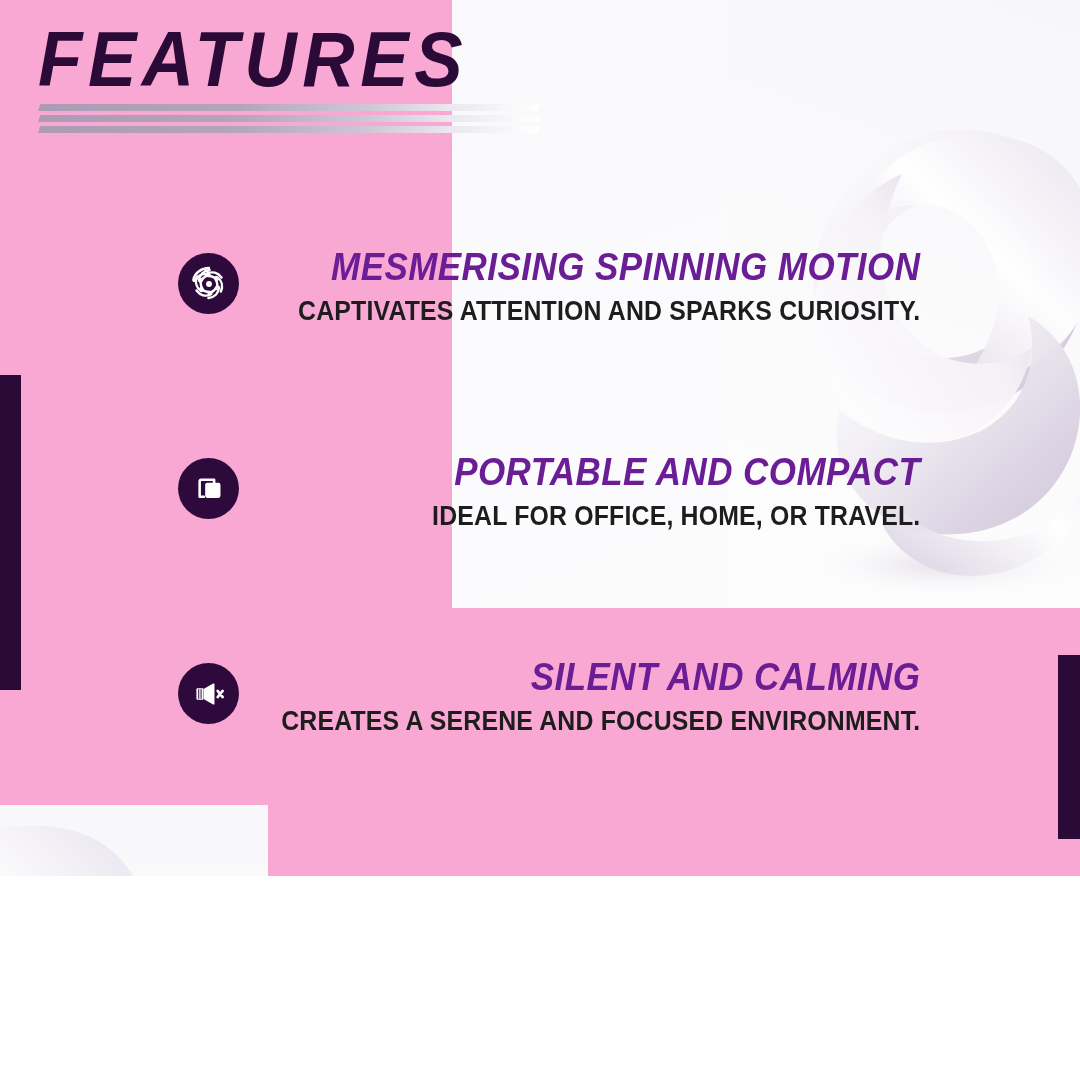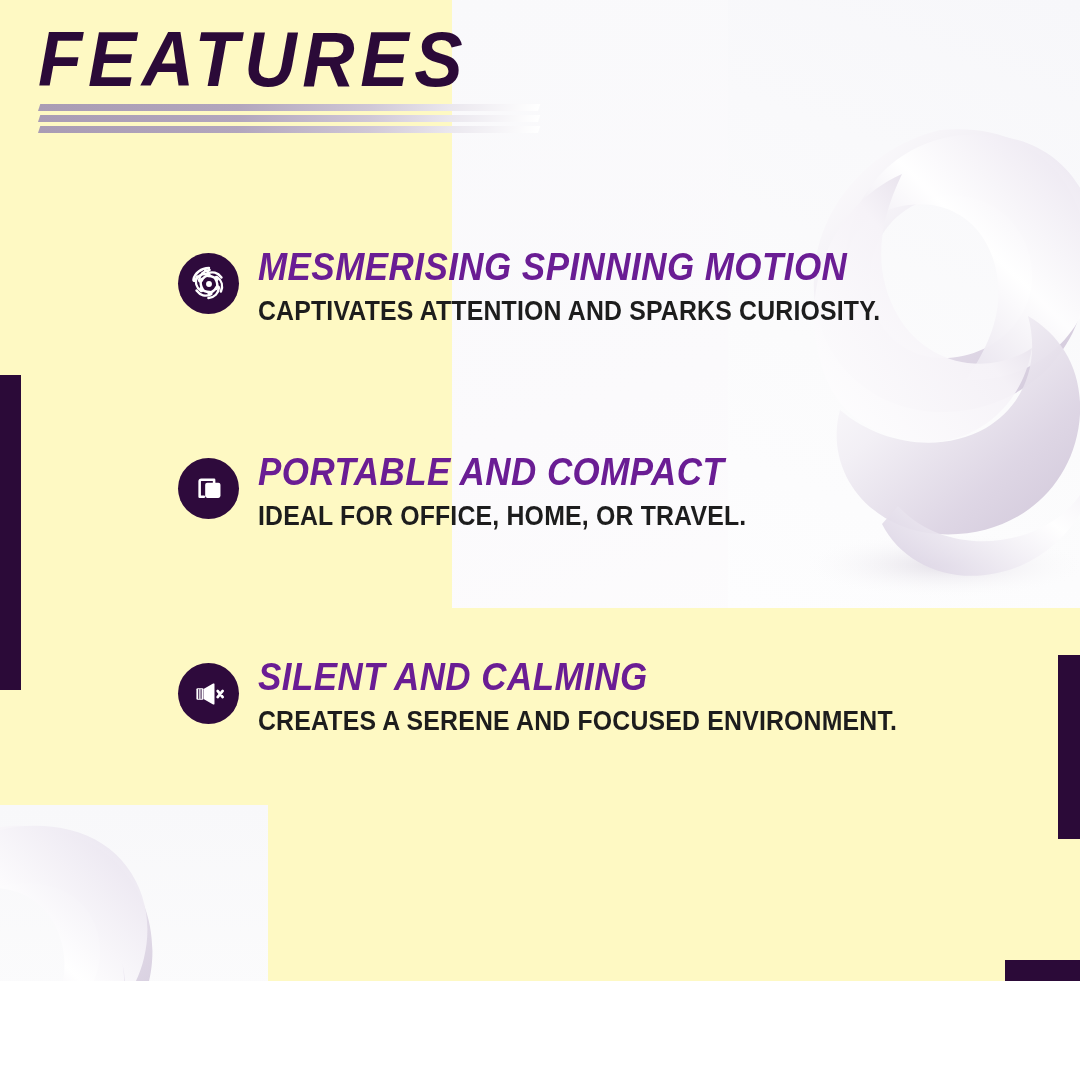--- a/index.html
+++ b/index.html
@@ -3,23 +3,23 @@
 <meta charset="utf-8">
 <style>
   html, body {
     margin: 0;
     padding: 0;
     background: #ffffff;
   }
   #canvas {
     position: relative;
     width: 1080px;
-    height: 981px;
+    height: 876px;
     overflow: hidden;
-    background: #fef9c3;
+    background: #f9a8d4;
     font-family: "Liberation Sans", sans-serif;
     -webkit-font-smoothing: antialiased;
   }
 
   
   .panel {
     position: absolute;
     background: #fafafb;
   }
   #panel-top-right {
@@ -87,20 +87,21 @@
   #feature-list {
     position: absolute;
     left: 178px;
     top: 243px;
     width: 800px;
   }
   .feature-row {
     position: relative;
     min-height: 118px;
     margin-bottom: 87px;
+    text-align: right;
   }
   .feature-row:last-child { margin-bottom: 0; margin-top: 20px; }
 
   .feature-icon {
     position: absolute;
     left: 0;
     top: 10px;
     width: 61px;
     height: 61px;
     border-radius: 50%;

